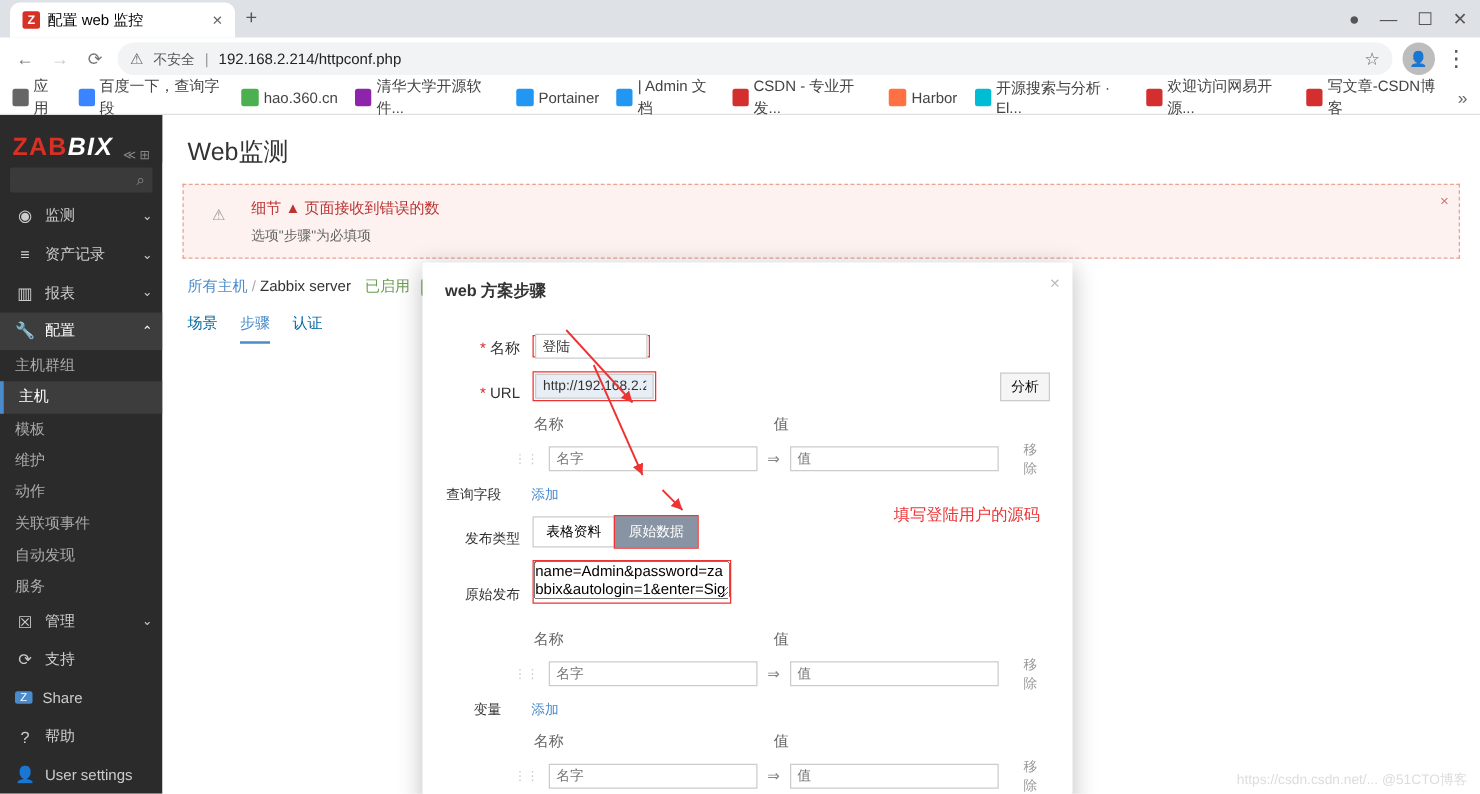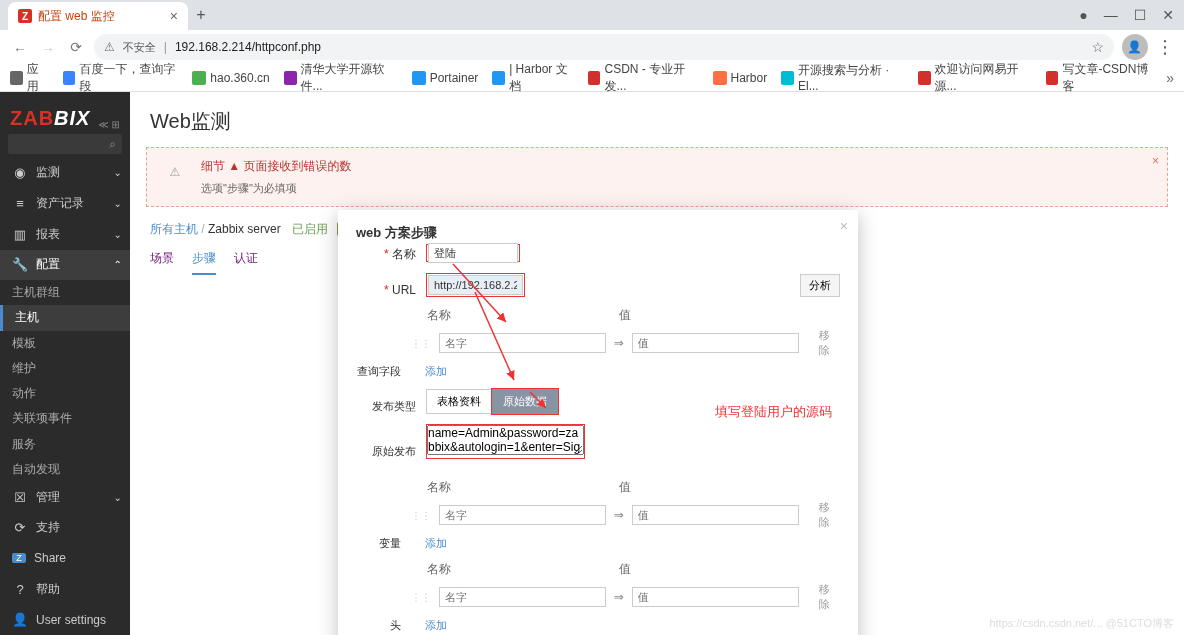--- a/index.html
+++ b/index.html
@@ -3,21 +3,21 @@
 <meta charset="utf-8">
 <style>
 * { margin:0; padding:0; box-sizing:border-box; font-family:"Microsoft YaHei",Arial,sans-serif; font-size:12px; }
 body { background:#fff; width:1184px; height:635px; overflow:hidden; position:relative; }
 
 
 .chrome { background:#dee1e6; }
 .tabs-row { display:flex; align-items:center; height:30px; padding-left:8px; }
 .tab { background:#fff; border-radius:8px 8px 0 0; height:28px; display:flex; align-items:center; padding:0 10px; gap:6px; min-width:180px; margin-top:2px;}
 .tab .favicon { width:14px; height:14px; background:#d93025; color:#fff; display:flex; align-items:center; justify-content:center; font-size:10px; font-weight:bold; border-radius:2px;}
-.tab .title { color:#c2410c; font-size:12px; flex:1;}
+.tab .title { color:#000000; font-size:12px; flex:1;}
 .tab .close { color:#666; font-size:14px; cursor:pointer;}
 .new-tab { width:26px; text-align:center; font-size:16px; color:#555; cursor:pointer;}
 .chrome .right-icons { margin-left:auto; display:flex; gap:16px; padding-right:10px; color:#555;}
 .win-ctrl { font-size:14px; }
 
 .addr-row { display:flex; align-items:center; height:34px; background:#fff; gap:8px; padding:0 10px;}
 .nav-ic { color:#777; font-size:14px; width:20px; text-align:center; cursor:pointer;}
 .pill { background:#f1f3f4; border-radius:14px; height:26px; flex:1; display:flex; align-items:center; padding:0 10px; gap:8px; color:#666;}
 .pill .insecure { color:#555; font-size:11px;}
 .star { color:#666; font-size:14px;}
@@ -52,33 +52,33 @@
 .warn-box .txt .hdr { color:#b33; font-size:12px;}
 .warn-box .txt .sub { color:#666; font-size:11px; margin-top:6px;}
 .warn-box .close-x { position:absolute; right:8px; top:6px; color:#c77; cursor:pointer; font-size:12px;}
 
 .crumbs { padding:4px 20px; color:#4a8ccb; font-size:12px;}
 .crumbs .sep { color:#aaa;}
 .crumbs .en { color:#6a9e4f; margin-left:8px;}
 .badge-zbx { background:#77aa4a; color:#fff; padding:1px 6px; border-radius:2px; margin-left:6px; font-size:11px;}
 
 .subtabs { padding:8px 20px; display:flex; gap:18px; font-size:12px;}
-.subtab { color:#701a75; padding-bottom:6px; cursor:pointer;}
+.subtab { color:#0369a1; padding-bottom:6px; cursor:pointer;}
 .subtab.active { color:#4a8ccb; border-bottom:2px solid #4a8ccb;}
 
 .step-lbl { color:#333; font-size:11px; margin-left:272px;}
 .step-lbl .star-r { color:#d22;}
 .add-link { color:#4a8ccb; font-size:12px; cursor:pointer;}
 .add-btn-partial { position:absolute; left:315px; top:290px; background:#4a8ccb; color:#fff; padding:4px 6px; border-radius:2px; font-size:12px;}
 .add-link2 { position:absolute; left:315px; top:260px;}
 
 
 .modal-overlay { position:absolute; top:0; left:0; right:0; bottom:0; pointer-events:none;}
 .modal { position:absolute; left:338px; top:118px; width:520px; height:490px; background:#fff; box-shadow:0 4px 20px rgba(0,0,0,0.25); border-radius:2px; pointer-events:auto; padding:14px 18px;}
-.modal-title { font-size:13px; font-weight:bold; color:#333; margin-bottom:0;}
+.modal-title { font-size:13px; font-weight:bold; color:#333; margin-bottom:24px;}
 .modal-close { position:absolute; right:10px; top:8px; color:#bbb; font-size:14px; cursor:pointer;}
 
 .frow { display:flex; align-items:flex-end; margin-bottom:10px;}
 .flabel { width:70px; text-align:right; padding-right:10px; color:#333; font-size:11px; padding-top:4px;}
 .flabel .req { color:#d22;}
 .fcontent { flex:1;}
 .inp { border:1px solid #ccc; padding:3px 5px; font-size:11px; color:#333; background:#fff;}
 .inp.name { width:90px;}
 .btn-gray { border:1px solid #ccc; background:#f5f5f5; padding:3px 8px; font-size:11px; cursor:pointer; margin-left:6px;}
 .redbox { border:1.5px solid #e33; padding:1px;}
@@ -150,21 +150,21 @@
     <div class="bm">
         <span class="fav" style="background:#8e24aa"></span>
         <span>清华大学开源软件...</span>
       </div>
     <div class="bm">
         <span class="fav" style="background:#2196f3"></span>
         <span>Portainer</span>
       </div>
     <div class="bm">
         <span class="fav" style="background:#2196f3"></span>
-        <span>| Harbor 文档</span>
+        <span>| Admin 文档</span>
       </div>
     <div class="bm">
         <span class="fav" style="background:#d32f2f"></span>
         <span>CSDN - 专业开发...</span>
       </div>
     <div class="bm">
         <span class="fav" style="background:#ff7043"></span>
         <span>Harbor</span>
       </div>
     <div class="bm">
@@ -226,24 +226,24 @@
     <div class="menu-item sub">
         <span>维护</span>
       </div>
     <div class="menu-item sub">
         <span>动作</span>
       </div>
     <div class="menu-item sub">
         <span>关联项事件</span>
       </div>
     <div class="menu-item sub">
+        <span>自动发现</span>
+      </div>
+    <div class="menu-item sub">
         <span>服务</span>
-      </div>
-    <div class="menu-item sub">
-        <span>自动发现</span>
       </div>
     <div class="menu-item">
         <span class="ic">☒</span>
         <span>管理</span>
         <span class="chev">⌄</span>
       </div>
     <div class="menu-spacer"></div>
     <div class="menu-item">
         <span class="ic">⟳</span>
         <span>支持</span>

